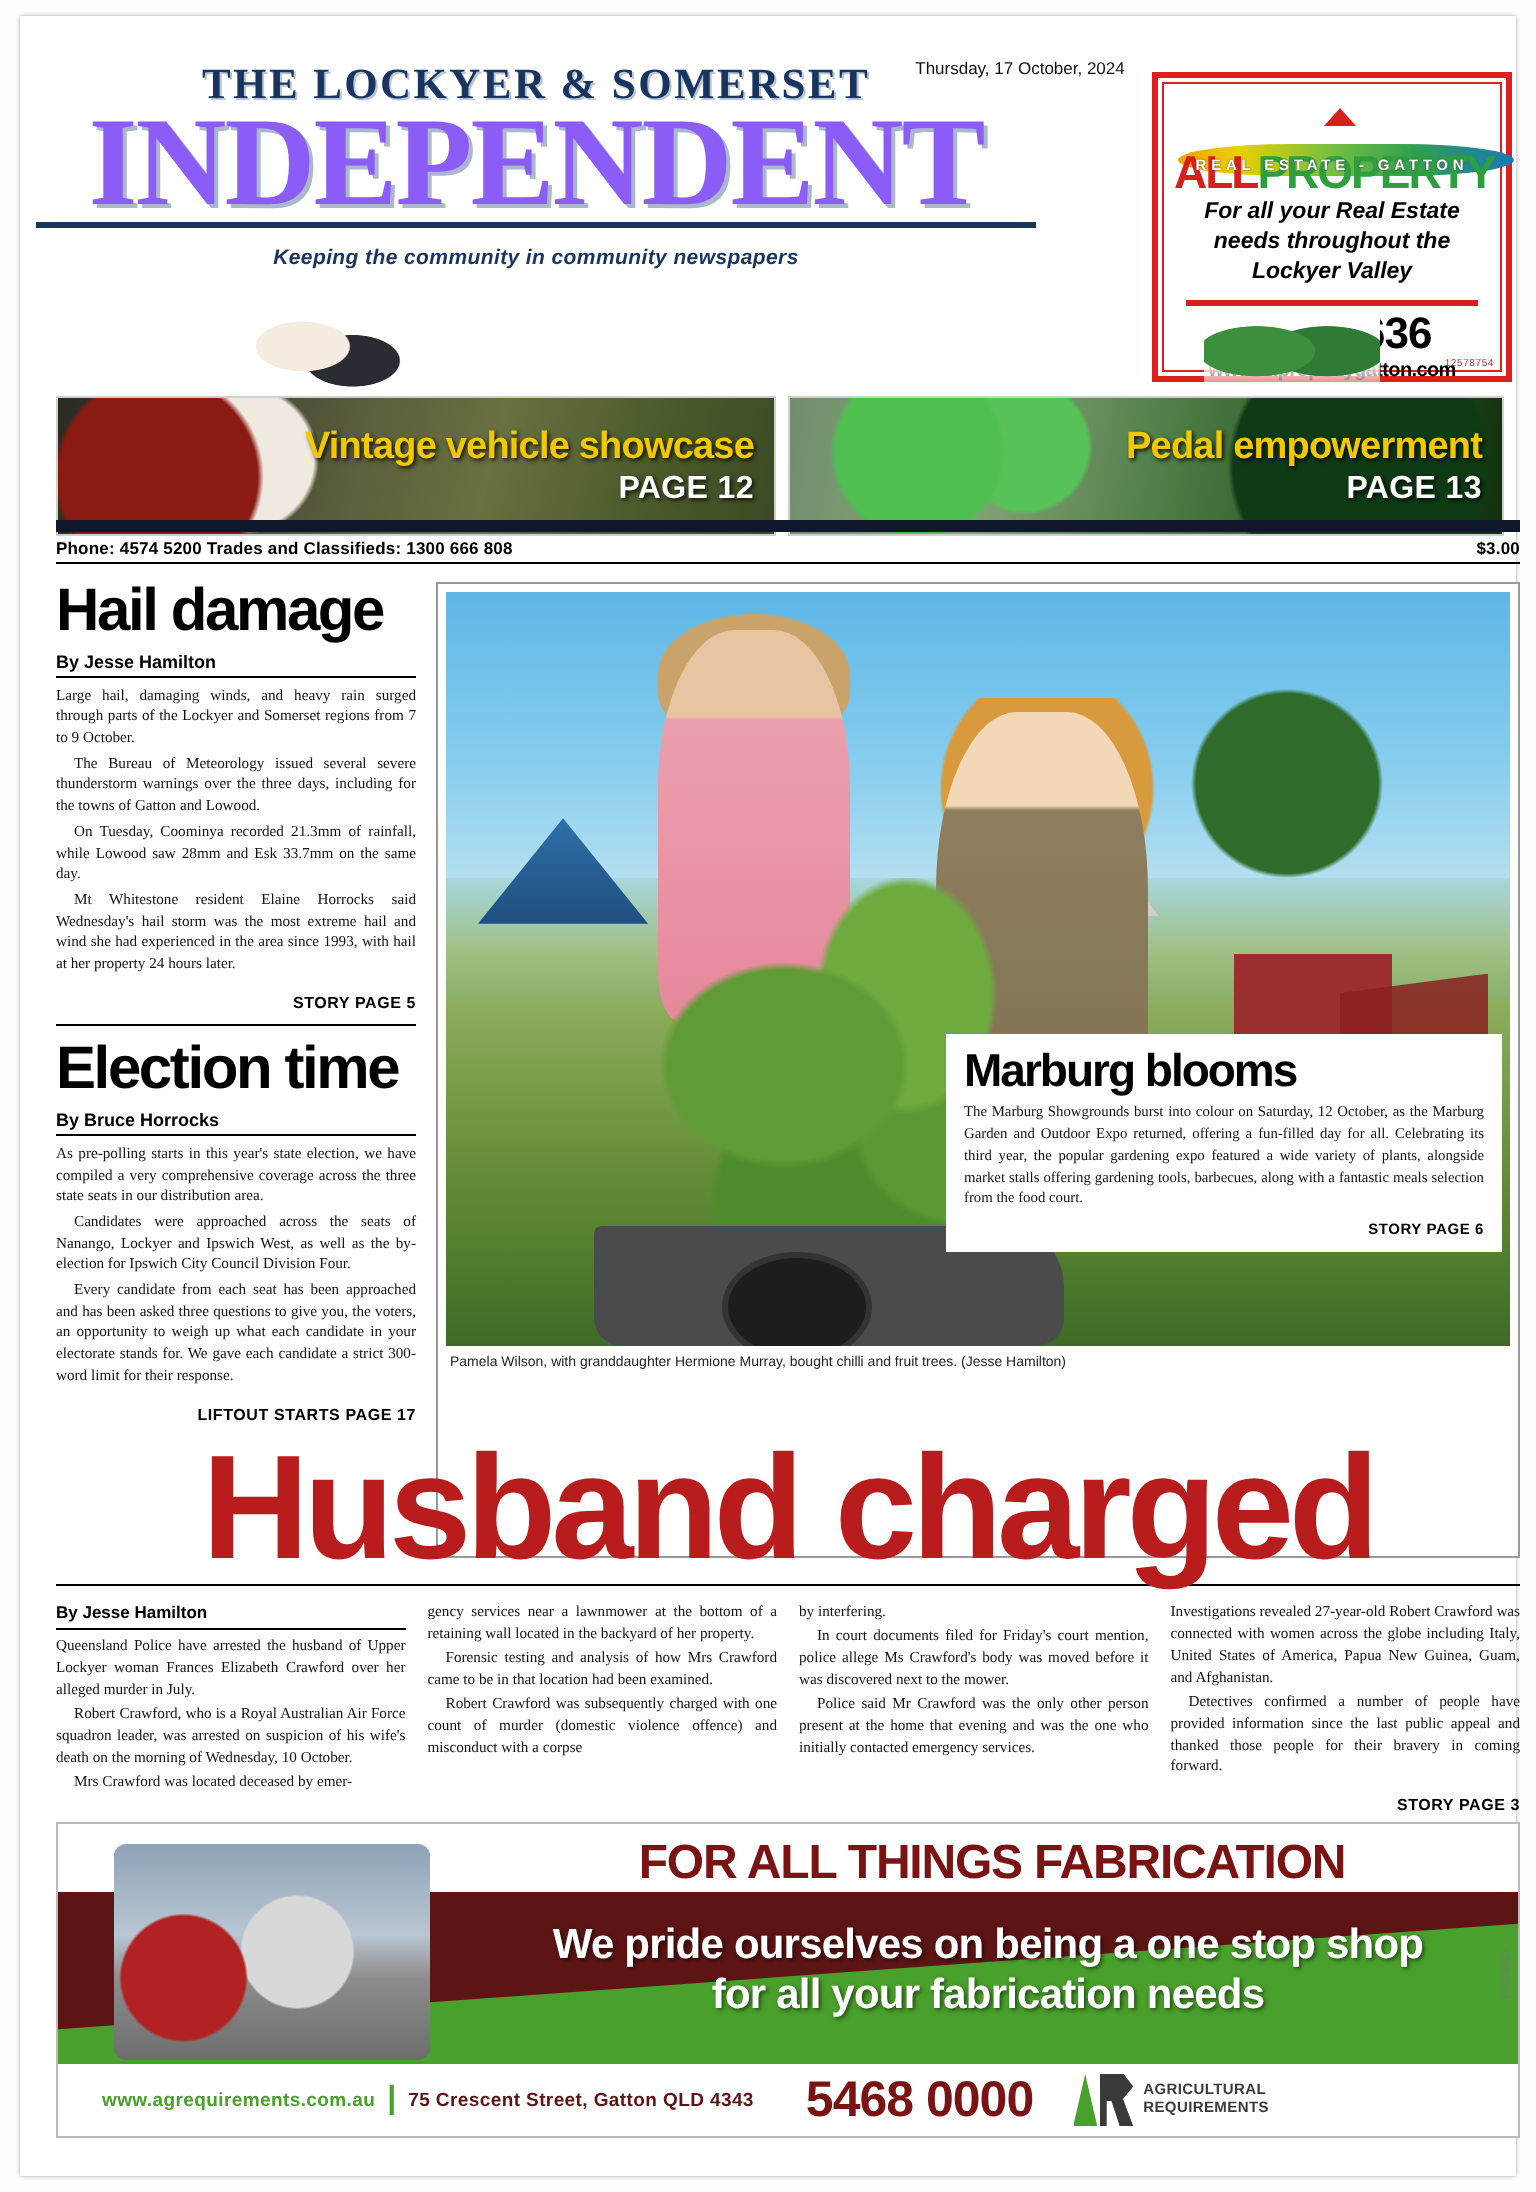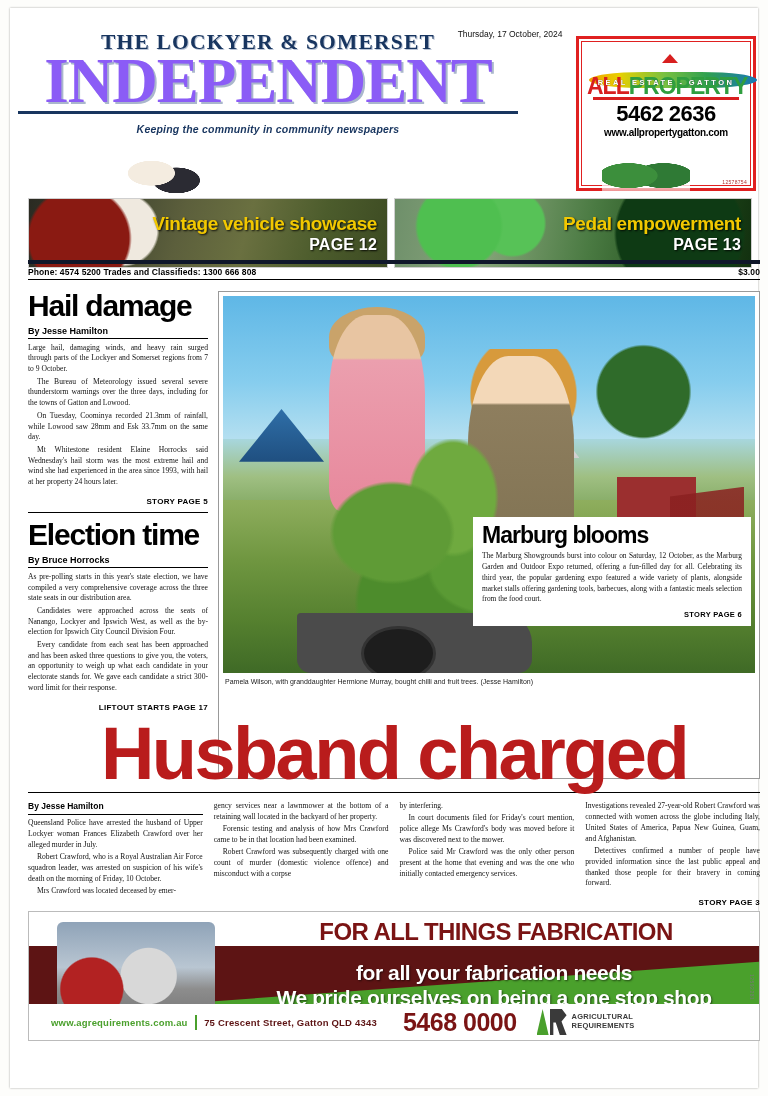--- a/index.html
+++ b/index.html
@@ -146,21 +146,21 @@
       radial-gradient(ellipse at 62% 55%,#2b2b33 0 34%,transparent 35%),
       linear-gradient(180deg,#ffffff 0%,#ffffff 55%,rgba(255,255,255,0) 100%);}
   .vig-right{right:60px;top:-22px;width:88px;height:48px;
     background:radial-gradient(ellipse at 30% 45%,#3c8f3c 0 33%,transparent 34%),
       radial-gradient(ellipse at 70% 45%,#2f7a35 0 33%,transparent 34%),
       linear-gradient(180deg,#ffffff 0%,#ffffff 55%,rgba(255,255,255,0) 100%);}
 
   
   .infobar{
     position:absolute;left:18px;top:252px;width:732px;
-    border-top:4px solid #0f172a;border-bottom:1px solid #000;
+    border-top:6px solid #0f172a;border-bottom:1px solid #000;
     padding:2.5px 0 2.5px 0;
     display:flex;justify-content:space-between;align-items:center;text-align:right;
   }
   .infobar span{font-size:8.5px;font-weight:bold;color:#000;letter-spacing:.1px;}
 
   
   .leftcol{position:absolute;left:18px;top:283px;width:180px;}
   .hl-big{
     font-family:"Liberation Sans", sans-serif;
     font-weight:bold;font-size:30px;line-height:1.02;
@@ -261,21 +261,21 @@
   
   .story{
     position:absolute;left:18px;top:793px;width:732px;
     display:flex;gap:11px;
   }
   .story .col{width:175px;}
   .story .byline{font-size:8.5px;}
 
   
   .botad{
-    position:absolute;left:18px;top:903px;width:732px;height:130px;
+    position:absolute;left:18px;top:903px;width:732px;height:158px;
     border:1px solid #bbb;background:#fff;box-sizing:border-box;overflow:hidden;
   }
   .botad-top{position:absolute;left:0;top:0;width:100%;height:36px;background:#fff;}
   .botad-title{
     position:absolute;left:212px;top:6px;width:510px;text-align:center;
     font-weight:bold;font-size:24px;color:#7a1414;letter-spacing:-.6px;
   }
   .botad-band{
     position:absolute;left:0;top:34px;width:100%;height:88px;
     background:#4aa02c;
@@ -339,20 +339,21 @@
 
   <div class="topad">
     <div class="topad-in">
       <div class="ap-logo">
         <div class="ap-swoosh"></div>
         <div class="ap-row">
           <span class="ap-house"></span><span class="ap-all">ALL</span><span class="ap-prop">PROPERTY</span>
         </div>
         <div class="ap-sub">REAL ESTATE - GATTON</div>
       </div>
+      <div class="ap-tag">For all your Real Estate needs throughout the Lockyer Valley</div>
       <div class="ap-rule"></div>
       <div class="ap-phone">5462 2636</div>
       <div class="ap-web">www.allpropertygatton.com</div>
       <div class="ap-code">12578754</div>
     </div>
   </div>
 
   <div class="promos">
     <div class="vignette vig-left"></div>
     <div class="vignette vig-right"></div>
@@ -424,21 +425,21 @@
     </div>
     <div class="photocap">Pamela Wilson, with granddaughter Hermione Murray, bought chilli and fruit trees. (Jesse Hamilton)</div>
   </div>
 
   <div class="mainhead">Husband charged</div>
 
   <div class="story">
     <div class="col">
       <div class="byline">By Jesse Hamilton</div>
       <p class="body-p">Queensland Police have arrested the husband of Upper Lockyer woman Frances Elizabeth Crawford over her alleged murder in July.</p>
-      <p class="body-p">Robert Crawford, who is a Royal Australian Air Force squadron leader, was arrested on suspicion of his wife's death on the morning of Friday, 10 October.</p>
+      <p class="body-p">Robert Crawford, who is a Royal Australian Air Force squadron leader, was arrested on suspicion of his wife's death on the morning of Wednesday, 10 October.</p>
       <p class="body-p">Mrs Crawford was located deceased by emer-</p>
     </div>
     <div class="col">
       <p class="body-p">gency services near a lawnmower at the bottom of a retaining wall located in the backyard of her property.</p>
       <p class="body-p">Forensic testing and analysis of how Mrs Crawford came to be in that location had been examined.</p>
       <p class="body-p">Robert Crawford was subsequently charged with one count of murder (domestic violence offence) and misconduct with a corpse</p>
     </div>
     <div class="col">
       <p class="body-p">by interfering.</p>
       <p class="body-p">In court documents filed for Friday's court mention, police allege Ms Crawford's body was moved before it was discovered next to the mower.</p>
@@ -452,22 +453,22 @@
   </div>
 
   <div class="botad">
     <div class="botad-top"></div>
     <div class="botad-title">FOR ALL THINGS FABRICATION</div>
 
     <div class="botad-band">
       <div class="botad-maroon"></div>
     </div>
     <div class="botad-slogan">
+      <div>We pride ourselves on being a one stop shop</div>
       <div>for all your fabrication needs</div>
-      <div>We pride ourselves on being a one stop shop</div>
     </div>
     <div class="botad-photo"></div>
 
     <div class="botad-foot">
       <span class="botad-web">www.agrequirements.com.au</span>
       <span class="botad-sep">|</span>
       <span class="botad-addr">75 Crescent Street, Gatton QLD 4343</span>
       <span class="botad-phone">5468 0000</span>
       <span class="botad-logo">
         <span class="botad-mark"></span>

